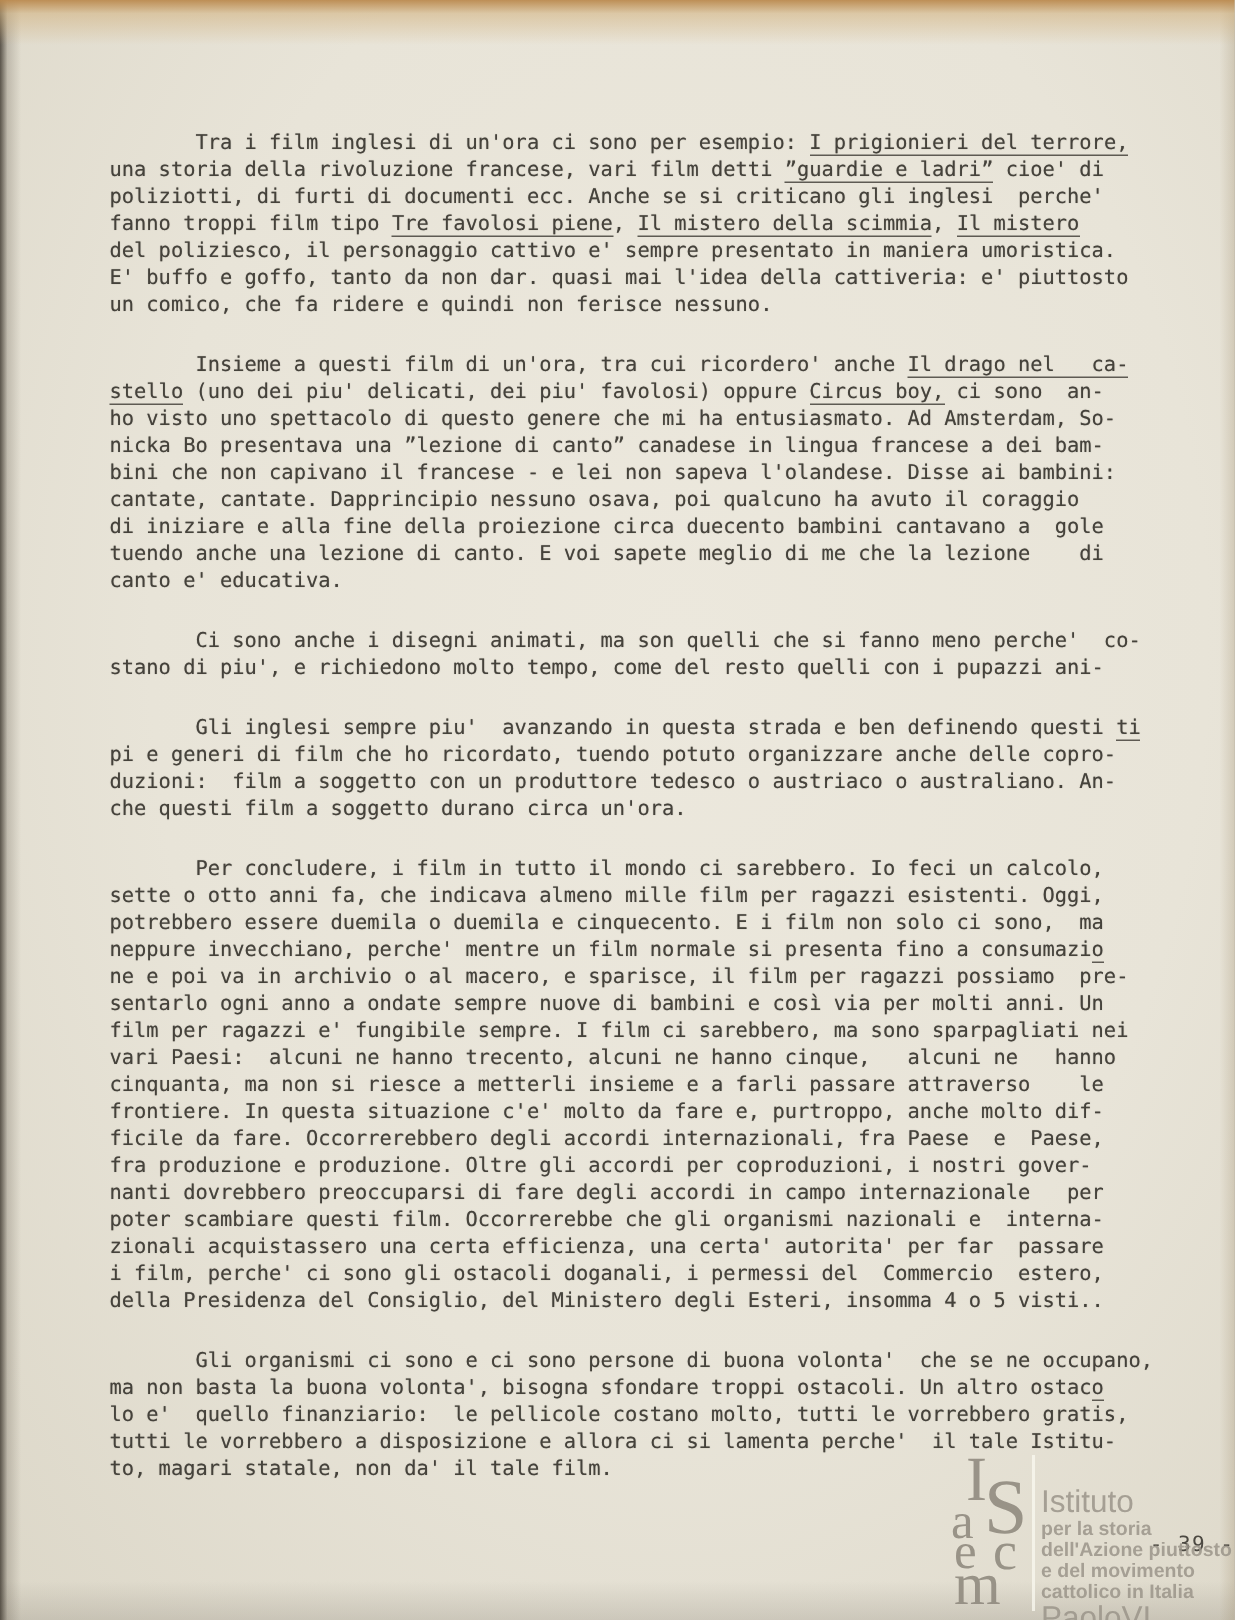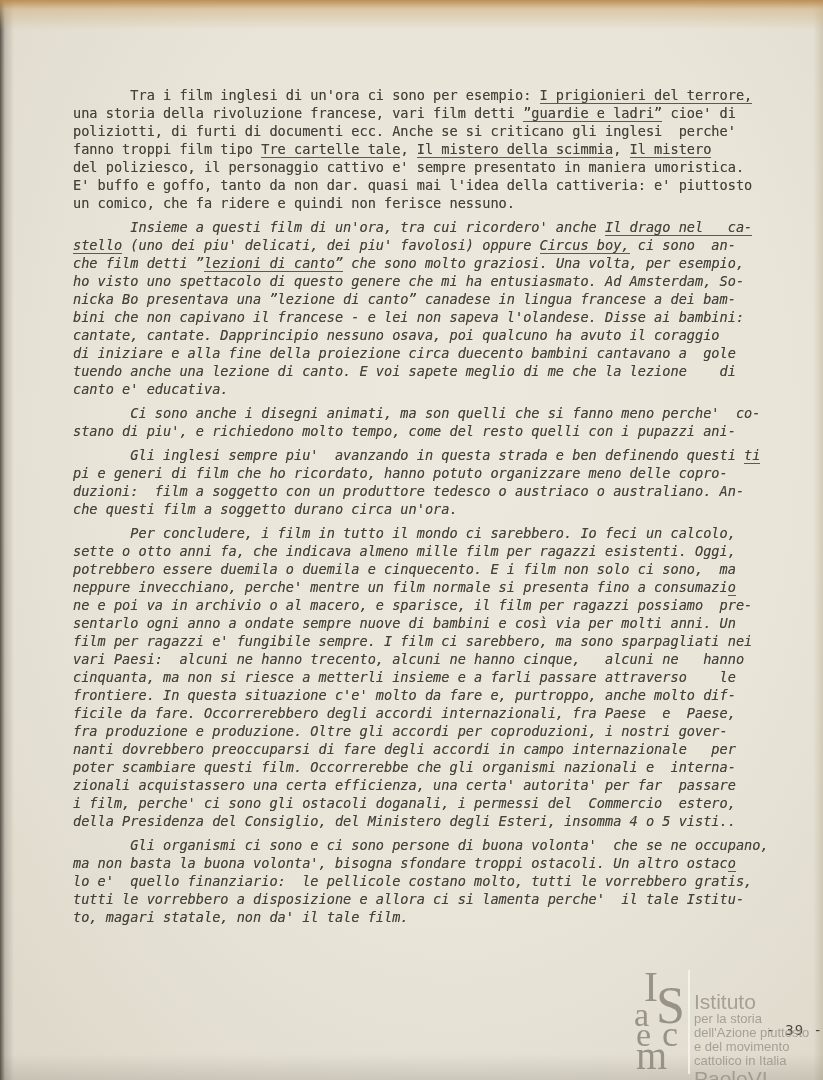--- a/index.html
+++ b/index.html
@@ -20,21 +20,21 @@
   }
   .text-body {
     position: absolute;
     left: 73px; top: 86px; right: 54px;
     color: #45423b;
     font-size: 13.6px;
     line-height: 18px;
     text-shadow: 0 0 0.6px rgba(69,66,59,0.55);
   }
   .para { margin: 0; }
-  .para + .para { margin-top: 6px; font-style: italic; }
+  .para + .para { margin-top: 22px; }
   .line { white-space: pre; }
   .u { border-bottom: 1px solid rgba(69,66,59,0.85); }
   .footer {
     position: absolute;
     left: 0; top: 1022px; width: 100%;
     text-align: right;
     color: #4c4942;
     font-size: 14px;
     letter-spacing: 1px;
   }
@@ -68,56 +68,55 @@
   }
   .logo-text {
     position: absolute; left: 66px; top: 0;
     font-family: "Liberation Sans", "DejaVu Sans", sans-serif;
     color: #9b958a;
     line-height: 1.0;
     white-space: nowrap;
     margin-top: 23px;
   }
   .logo-text .big { font-size: 21px; line-height: 1.02; }
-  .logo-text .small { font-size: 13px; line-height: 1.07; }
+  .logo-text .small { font-size: 13px; line-height: 1.07; font-weight: bold; }
 </style>
 </head>
 <body>
 
 <div class="page">
 
   <div class="text-body">
       <div class="para">
         <div class="line"><span>       Tra i film inglesi di un'ora ci sono per esempio: </span><span class="u">I prigionieri del terrore,</span></div>
         <div class="line"><span>una storia della rivoluzione francese, vari film detti </span><span class="u">”guardie e ladri”</span><span> cioe' di</span></div>
         <div class="line"><span>poliziotti, di furti di documenti ecc. Anche se si criticano gli inglesi  perche'</span></div>
-        <div class="line"><span>fanno troppi film tipo </span><span class="u">Tre cartelle tale</span><span>, </span><span class="u">Il mistero della scimmia</span><span>, </span><span class="u">Il mistero</span></div>
+        <div class="line"><span>fanno troppi film tipo </span><span class="u">Tre favolosi piene</span><span>, </span><span class="u">Il mistero della scimmia</span><span>, </span><span class="u">Il mistero</span></div>
         <div class="line"><span>del poliziesco, il personaggio cattivo e' sempre presentato in maniera umoristica.</span></div>
         <div class="line"><span>E' buffo e goffo, tanto da non dar. quasi mai l'idea della cattiveria: e' piuttosto</span></div>
         <div class="line"><span>un comico, che fa ridere e quindi non ferisce nessuno.</span></div>
       </div>
       <div class="para">
         <div class="line"><span>       Insieme a questi film di un'ora, tra cui ricordero' anche </span><span class="u">Il drago nel   ca-</span></div>
         <div class="line"><span class="u">stello</span><span> (uno dei piu' delicati, dei piu' favolosi) oppure </span><span class="u">Circus boy,</span><span> ci sono  an-</span></div>
-        <div class="line"><span>che film detti ”</span><span class="u">lezioni di canto”</span><span> che sono molto graziosi. Una volta, per esempio,</span></div>
         <div class="line"><span>ho visto uno spettacolo di questo genere che mi ha entusiasmato. Ad Amsterdam, So-</span></div>
         <div class="line"><span>nicka Bo presentava una ”lezione di canto” canadese in lingua francese a dei bam-</span></div>
         <div class="line"><span>bini che non capivano il francese - e lei non sapeva l'olandese. Disse ai bambini:</span></div>
         <div class="line"><span>cantate, cantate. Dapprincipio nessuno osava, poi qualcuno ha avuto il coraggio</span></div>
         <div class="line"><span>di iniziare e alla fine della proiezione circa duecento bambini cantavano a  gole</span></div>
         <div class="line"><span>tuendo anche una lezione di canto. E voi sapete meglio di me che la lezione    di</span></div>
         <div class="line"><span>canto e' educativa.</span></div>
       </div>
       <div class="para">
         <div class="line"><span>       Ci sono anche i disegni animati, ma son quelli che si fanno meno perche'  co-</span></div>
         <div class="line"><span>stano di piu', e richiedono molto tempo, come del resto quelli con i pupazzi ani-</span></div>
       </div>
       <div class="para">
         <div class="line"><span>       Gli inglesi sempre piu'  avanzando in questa strada e ben definendo questi </span><span class="u">ti</span></div>
-        <div class="line"><span>pi e generi di film che ho ricordato, hanno potuto organizzare meno delle copro-</span></div>
+        <div class="line"><span>pi e generi di film che ho ricordato, tuendo potuto organizzare anche delle copro-</span></div>
         <div class="line"><span>duzioni:  film a soggetto con un produttore tedesco o austriaco o australiano. An-</span></div>
         <div class="line"><span>che questi film a soggetto durano circa un'ora.</span></div>
       </div>
       <div class="para">
         <div class="line"><span>       Per concludere, i film in tutto il mondo ci sarebbero. Io feci un calcolo,</span></div>
         <div class="line"><span>sette o otto anni fa, che indicava almeno mille film per ragazzi esistenti. Oggi,</span></div>
         <div class="line"><span>potrebbero essere duemila o duemila e cinquecento. E i film non solo ci sono,  ma</span></div>
         <div class="line"><span>neppure invecchiano, perche' mentre un film normale si presenta fino a consumazi</span><span class="u">o</span></div>
         <div class="line"><span>ne e poi va in archivio o al macero, e sparisce, il film per ragazzi possiamo  pre-</span></div>
         <div class="line"><span>sentarlo ogni anno a ondate sempre nuove di bambini e così via per molti anni. Un</span></div>

